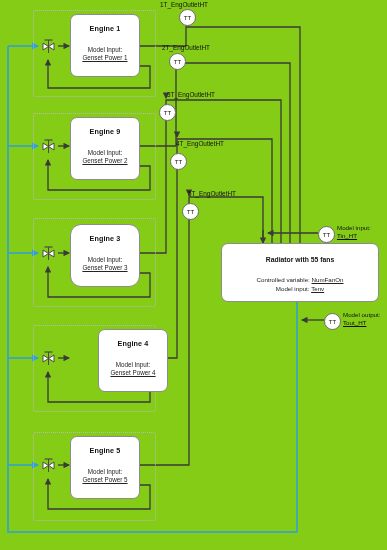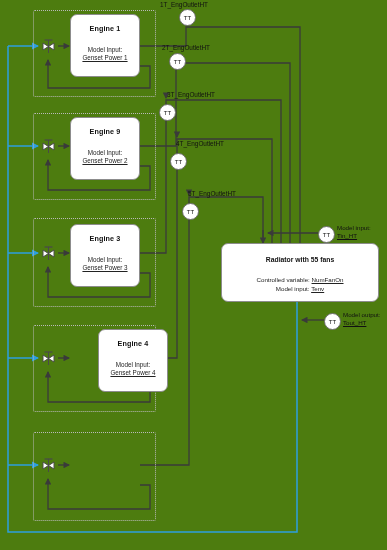--- a/index.html
+++ b/index.html
@@ -1,17 +1,17 @@
 <!DOCTYPE html>
 <html><head>
 <meta charset="utf-8">
 <style>
   html,body{margin:0;padding:0;background:#ffffff;}
   body{width:387px;height:550px;font-family:"Liberation Sans",sans-serif;}
-  #stage{position:relative;width:387px;height:550px;overflow:hidden;background:#4d7c0f;}
+  #stage{position:relative;width:387px;height:550px;overflow:hidden;background:#84cc16;}
   #wires{position:absolute;left:0;top:0;width:387px;height:550px;}
 
   .eng-group{position:absolute;border:1px dotted #b9b9b9;border-radius:2px;background:transparent;}
   .eng-box{position:absolute;border:1px solid #8c8c8c;border-radius:7px;background:#fff;
            box-sizing:border-box;text-align:center;}
   .eng-title{font-size:7.2px;font-weight:bold;color:#111;margin-top:9px;letter-spacing:.1px;}
   .eng-sub{font-size:6.3px;color:#222;margin-top:13px;line-height:8.4px;}
   .eng-sub u{text-decoration:underline;}
 
   .valve{position:absolute;width:17px;height:17px;}
@@ -118,21 +118,21 @@
     </div>
   </div>
   <svg class="valve" style="left:40px;top:138px;" viewBox="0 0 17 17">
     <path d="M3,12 L14,5 L14,12 L3,5 Z" fill="#fff" stroke="#4a4a4a" stroke-width="1"></path>
     <line x1="8.5" y1="8.5" x2="8.5" y2="2" stroke="#4a4a4a" stroke-width="1"></line>
     <line x1="4.5" y1="2" x2="12.5" y2="2" stroke="#4a4a4a" stroke-width="1.2"></line>
     <line x1="8.5" y1="8.5" x2="8.5" y2="15" stroke="#4a4a4a" stroke-width="1"></line>
   </svg>
 
   <div class="eng-group" style="left:33px;top:218px;width:121px;height:87px;"></div>
-  <div class="eng-box" style="left:70px;top:224px;width:70px;height:63px;">
+  <div class="eng-box" style="left:70px;top:224px;width:70px;height:63px;border-radius:11px;">
     <div class="eng-title">Engine 3</div>
     <div class="eng-sub">
       <span>Model Input:</span><br>
       <u>Genset Power 3</u>
     </div>
   </div>
   <svg class="valve" style="left:40px;top:245px;" viewBox="0 0 17 17">
     <path d="M3,12 L14,5 L14,12 L3,5 Z" fill="#fff" stroke="#4a4a4a" stroke-width="1"></path>
     <line x1="8.5" y1="8.5" x2="8.5" y2="2" stroke="#4a4a4a" stroke-width="1"></line>
     <line x1="4.5" y1="2" x2="12.5" y2="2" stroke="#4a4a4a" stroke-width="1.2"></line>
@@ -148,20 +148,27 @@
     </div>
   </div>
   <svg class="valve" style="left:40px;top:350px;" viewBox="0 0 17 17">
     <path d="M3,12 L14,5 L14,12 L3,5 Z" fill="#fff" stroke="#4a4a4a" stroke-width="1"></path>
     <line x1="8.5" y1="8.5" x2="8.5" y2="2" stroke="#4a4a4a" stroke-width="1"></line>
     <line x1="4.5" y1="2" x2="12.5" y2="2" stroke="#4a4a4a" stroke-width="1.2"></line>
     <line x1="8.5" y1="8.5" x2="8.5" y2="15" stroke="#4a4a4a" stroke-width="1"></line>
   </svg>
 
   <div class="eng-group" style="left:33px;top:432px;width:121px;height:87px;"></div>
+  <div class="eng-box" style="left:70px;top:436px;width:70px;height:63px;">
+    <div class="eng-title">Engine 5</div>
+    <div class="eng-sub">
+      <span>Model Input:</span><br>
+      <u>Genset Power 5</u>
+    </div>
+  </div>
   <svg class="valve" style="left:40px;top:457px;" viewBox="0 0 17 17">
     <path d="M3,12 L14,5 L14,12 L3,5 Z" fill="#fff" stroke="#4a4a4a" stroke-width="1"></path>
     <line x1="8.5" y1="8.5" x2="8.5" y2="2" stroke="#4a4a4a" stroke-width="1"></line>
     <line x1="4.5" y1="2" x2="12.5" y2="2" stroke="#4a4a4a" stroke-width="1.2"></line>
     <line x1="8.5" y1="8.5" x2="8.5" y2="15" stroke="#4a4a4a" stroke-width="1"></line>
   </svg>
 
   <div class="tag" style="left:160px;top:1px;">1T_EngOutletHT</div>
   <div class="tt" style="left:179px;top:9px;">TT</div>
 

